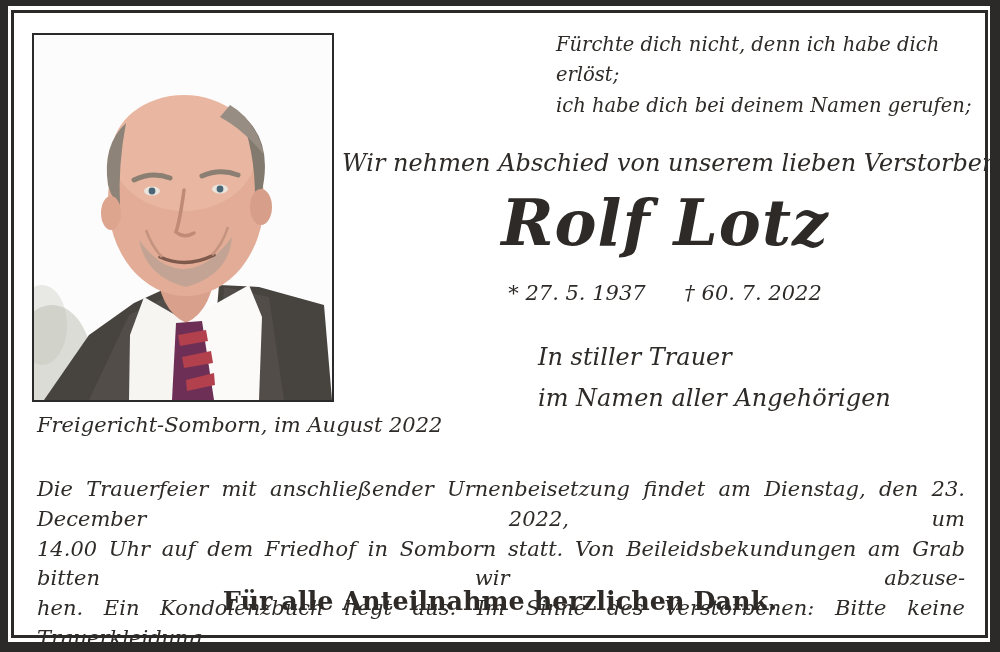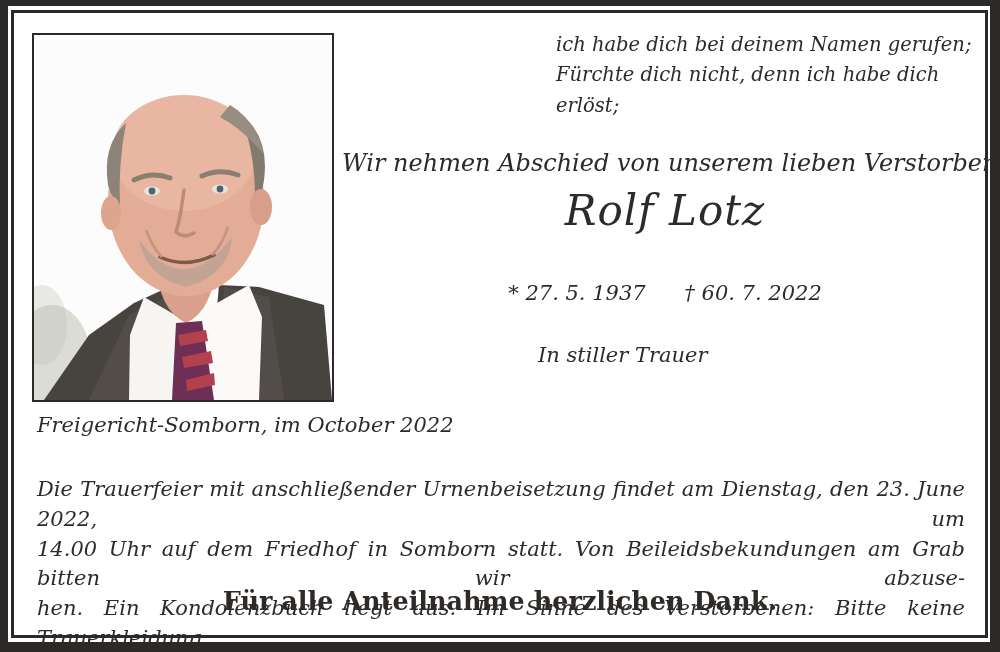--- a/index.html
+++ b/index.html
@@ -38,31 +38,31 @@
     position: absolute; left: 556px; top: 30px; width: 425px;
     font-style: italic; font-size: 19.5px; line-height: 1.56;
   }
   .farewell {
     position: absolute; left: 342px; top: 149px; width: 646px;
     text-align: center; font-style: italic; font-size: 24px;
     white-space: nowrap;
   }
   .deceased-name {
     position: absolute; left: 342px; top: 186px; width: 646px;
-    text-align: center; font-style: italic; font-weight: normal;
-    font-size: 42px; letter-spacing: 1px;
+    text-align: center; font-style: italic; font-weight: bold;
+    font-size: 63px; letter-spacing: 1px;
   }
   .dates {
     position: absolute; left: 342px; top: 281px; width: 646px;
     text-align: center; font-style: italic; font-size: 21px;
   }
   .dates .birth { margin-right: 32px; }
   .mourning {
     position: absolute; left: 538px; top: 337px;
-    font-style: italic; font-size: 21px; line-height: 1.72;
+    font-style: italic; font-size: 24px; line-height: 1.72;
   }
   .mourning .mourner { font-weight: bold; }
   .place-date {
     position: absolute; left: 37px; top: 413px;
     font-style: italic; font-size: 21px;
   }
   .announcement {
     position: absolute; left: 37px; top: 475px; width: 928px;
     font-style: italic; font-size: 21px; line-height: 1.42;
   }
@@ -125,38 +125,39 @@
     <path d="M105 205 Q150 265 198 202 Q195 240 152 252 Q112 242 105 205 Z" fill="#a99e93" opacity="0.55"></path>
 
     <path d="M126 222 Q152 234 180 220" stroke="#7d5a4c" stroke-width="3.5" fill="none" stroke-linecap="round"></path>
 
     <path d="M112 195 Q118 212 128 222" stroke="#c49480" stroke-width="2.5" fill="none"></path>
     <path d="M194 192 Q188 210 178 220" stroke="#c49480" stroke-width="2.5" fill="none"></path>
   </svg>
 </div>
 
 <div class="quote">
+  <div>Fürchte dich nicht, denn ich habe dich erlöst;</div>
   <div>ich habe dich bei deinem Namen gerufen;</div>
-  <div>Fürchte dich nicht, denn ich habe dich erlöst;</div>
 </div>
 
 <div class="farewell">Wir nehmen Abschied von unserem lieben Verstorbenen</div>
 
 <div class="deceased-name">Rolf Lotz</div>
 
 <div class="dates">
   <span class="birth">* 27. 5. 1937</span>
   <span class="death">† 60. 7. 2022</span>
 </div>
 
 <div class="mourning">
   <div>In stiller Trauer</div>
+  <div>im Namen aller Angehörigen</div>
 </div>
 
-<div class="place-date">Freigericht-Somborn, im October 2022</div>
+<div class="place-date">Freigericht-Somborn, im August 2022</div>
 
 <div class="announcement">
-  <div class="announce-line">Die Trauerfeier mit anschließender Urnenbeisetzung findet am Dienstag, den 23. June 2022, um</div>
+  <div class="announce-line">Die Trauerfeier mit anschließender Urnenbeisetzung findet am Dienstag, den 23. December 2022, um</div>
   <div class="announce-line">14.00 Uhr auf dem Friedhof in Somborn statt. Von Beileidsbekundungen am Grab bitten wir abzuse-</div>
   <div class="announce-line last">hen. Ein Kondolenzbuch liegt aus. Im Sinne des Verstorbenen: Bitte keine Trauerkleidung.</div>
 </div>
 
 <div class="thanks">Für alle Anteilnahme herzlichen Dank.</div>
 
 </body></html>

